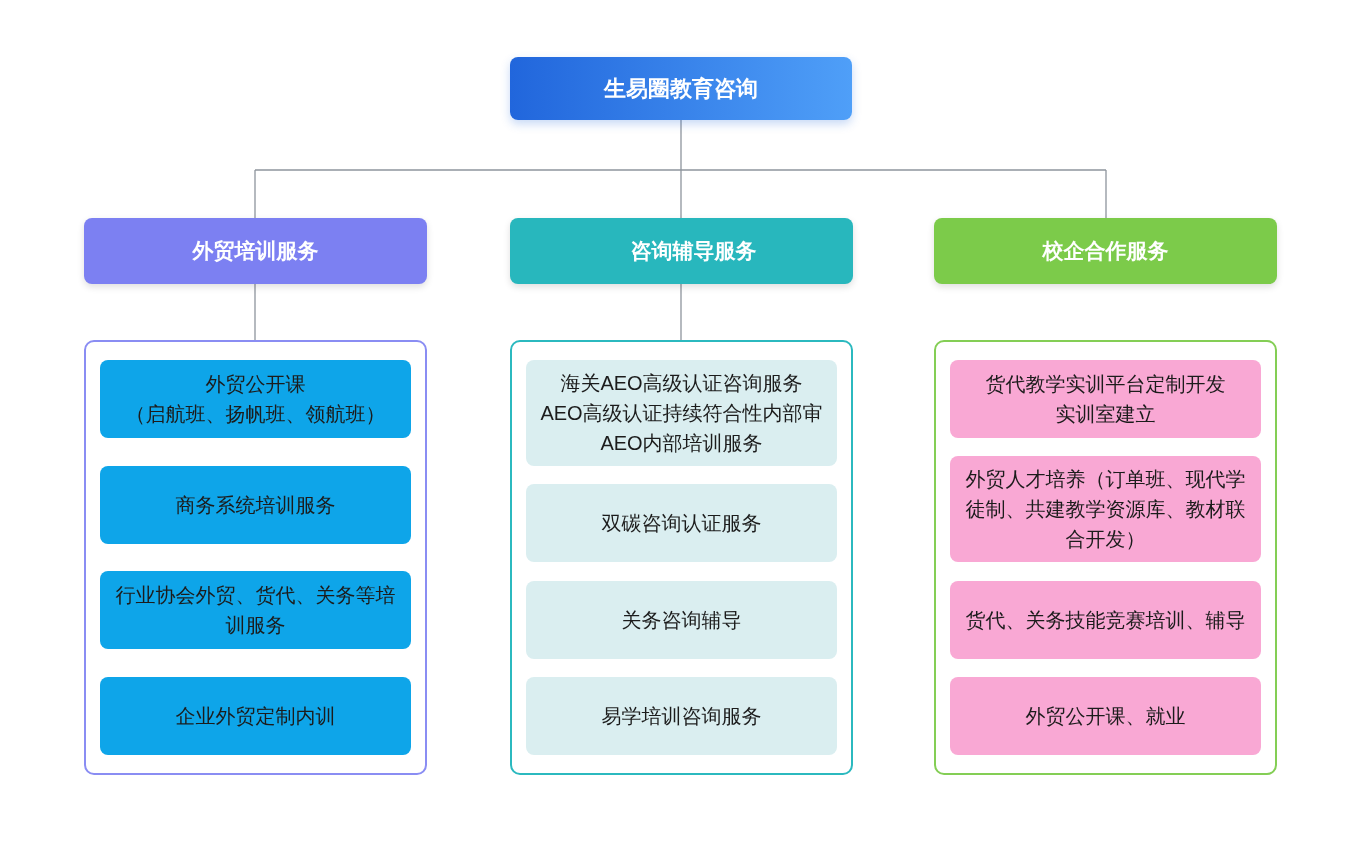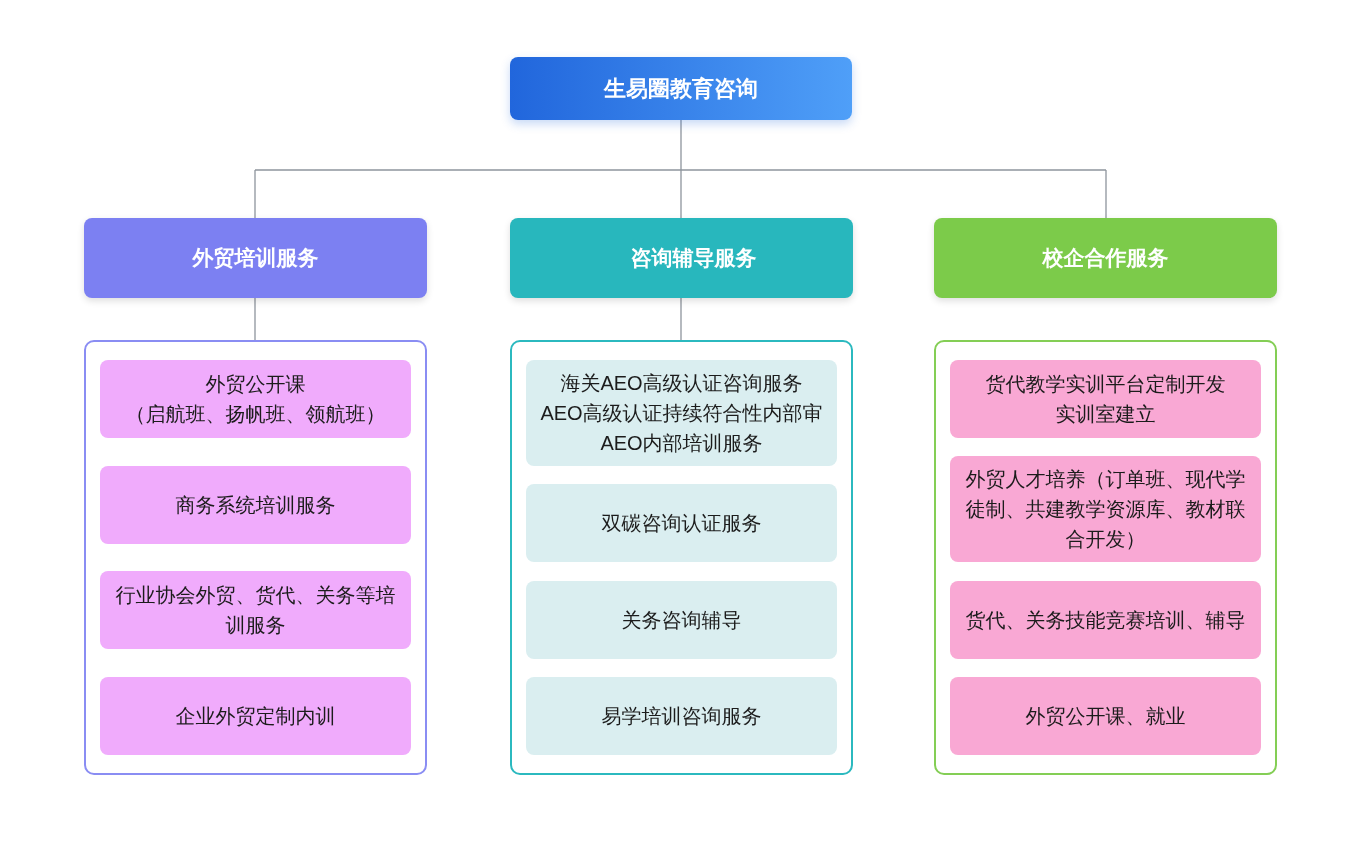--- a/index.html
+++ b/index.html
@@ -15,21 +15,21 @@
   .root-node {
     position: absolute; left: 510px; top: 57px; width: 342px; height: 63px;
     border-radius: 8px;
     background: linear-gradient(90deg, #2166dc, #4f9ff8);
     box-shadow: 0 4px 10px rgba(33, 102, 220, 0.25);
     display: flex; align-items: center; justify-content: center;
     color: #ffffff; font-size: 22px; font-weight: bold;
   }
 
   .branch-header {
-    position: absolute; top: 218px; width: 343px; height: 80px;
+    position: absolute; top: 218px; width: 343px; height: 66px;
     border-radius: 8px;
     display: flex; align-items: center; justify-content: center;
     color: #ffffff; font-size: 21px; font-weight: bold;
     box-shadow: 0 3px 7px rgba(0,0,0,0.13);
     box-sizing: border-box;
   }
   .branch-container {
     position: absolute; top: 340px; width: 343px; height: 435px;
     background: #ffffff;
     border: 2px solid; border-radius: 10px;
@@ -53,21 +53,21 @@
   .col-3 { left: 934px; }
 
   .hdr-purple { background: #7c80f2; }
   .hdr-teal   { background: #28b7bd; padding-left: 24px; }
   .hdr-green  { background: #7ccb4a; }
 
   .box-purple { border-color: #8a8df3; }
   .box-teal   { border-color: #2bb9bf; }
   .box-green  { border-color: #84ce55; }
 
-  .item-purple { background: #f0abfc; }
+  .item-purple { background: #0ea5e9; }
   .item-teal   { background: #daeef0; }
   .item-green  { background: #f9a8d4; }
 </style>
 </head>
 <body>
 
 <div class="canvas">
 
   <svg class="connectors" viewBox="0 0 1360 844" xmlns="http://www.w3.org/2000/svg">
     <path d="M681 120 V170 M255 170 H1106 M255 170 V218 M681 170 V218 M1106 170 V218 M255 280 V340 M681 280 V340" fill="none" stroke="#8e959d" stroke-width="1.3"></path>

